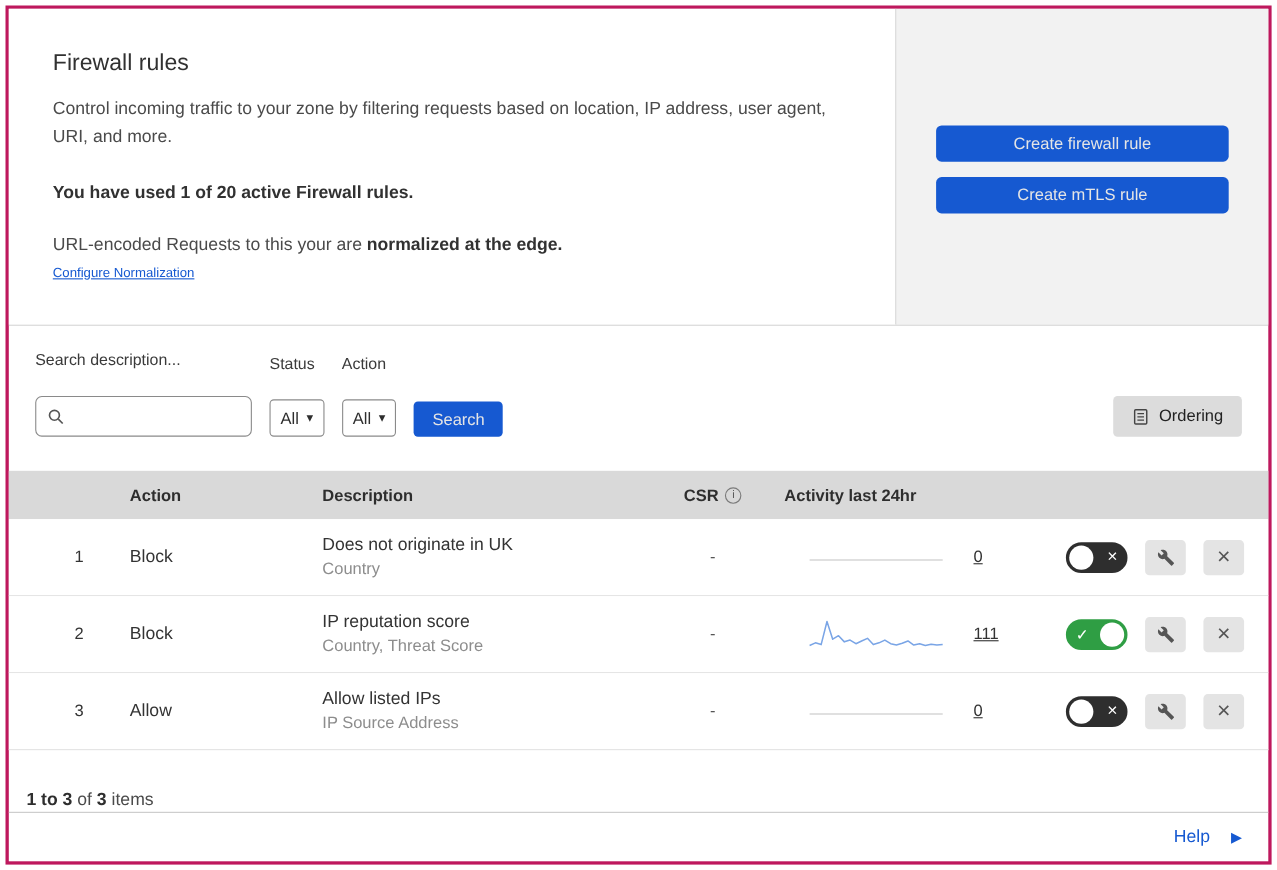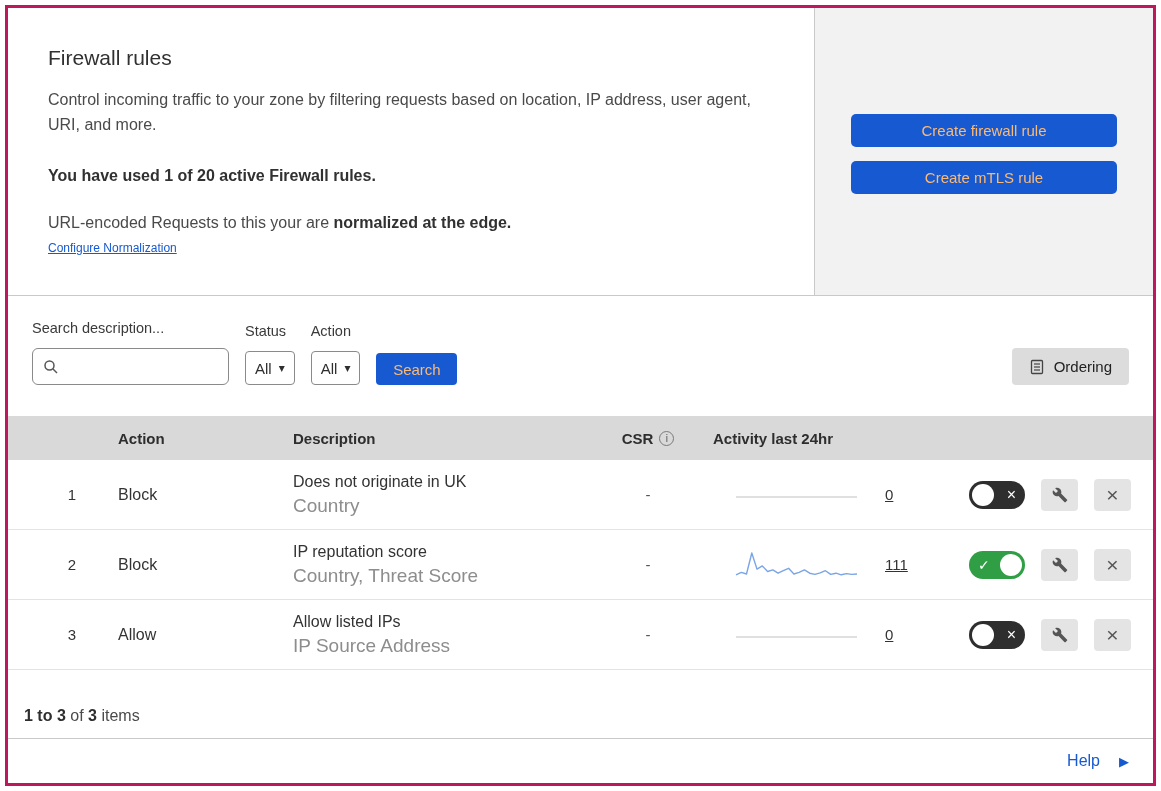--- a/index.html
+++ b/index.html
@@ -18,48 +18,48 @@
   .hero-left { width:807px; border-right:1px solid #c9c9c9; padding:38px 40px 0; background:#fff; }
   .hero-right { flex:1; background:var(--panel-gray,#f2f2f2); padding:106px 36px 0; }
   .page-title { font-size:21px; font-weight:400; color:#313131; }
   .hero-desc { margin-top:17px; font-size:16px; line-height:25px; color:#4a4a4a; max-width:712px; }
   .usage { margin-top:30px; font-size:16px; font-weight:bold; color:#313131; }
   .norm { margin-top:29px; font-size:16px; color:#4a4a4a; }
   .norm strong { color:#313131; }
   .cfg-link { display:inline-block; margin-top:9px; font-size:12px; color:var(--accent-blue,#1659d1); text-decoration:underline; cursor:pointer; }
   .btn-primary {
     display:block; width:100%; height:33px; border:none; border-radius:5px;
-    background:var(--accent-blue,#1659d1); color:#fdba74; font-size:15px; font-family:inherit; cursor:pointer;
+    background:var(--accent-blue,#1659d1); color:#e5e5e5; font-size:15px; font-family:inherit; cursor:pointer;
   }
   .hero-right .btn-primary + .btn-primary { margin-top:14px; }
 
   
   .filters { display:flex; align-items:flex-end; gap:16px; padding:24px 24px 31px; flex:none; }
-  .fgroup { display:flex; flex-direction:column; gap:12px; }
+  .fgroup { display:flex; flex-direction:column; gap:24px; }
   .flabel { font-size:14.5px; color:#3a3a3a; }
   .search-box { display:flex; align-items:center; width:197px; height:37px; border:1px solid #8a8a8a; border-radius:6px; padding:0 10px; background:#fff; }
   .search-box input { flex:1; border:none; outline:none; font-size:15px; min-width:0; background:transparent; font-family:inherit; }
   .dropdown { display:flex; align-items:center; gap:7px; height:34px; padding:0 9px; border:1px solid #8a8a8a; border-radius:4px; font-size:15px; cursor:pointer; background:#fff; color:#2e2e2e;justify-content:flex-end; }
   .chev { font-size:12px; color:#2e2e2e; }
   .search-btn { width:81px; height:32px; border-radius:4px; }
   .ordering { margin-left:auto; display:flex; align-items:center; gap:9px; height:37px; padding:0 17px; background:#dcdcdc; border:none; border-radius:4px; font-size:15px; color:#222; font-family:inherit; cursor:pointer; }
 
   
   .thead, .trow { display:grid; grid-template-columns:90px 175px 325px 100px 240px 1fr; align-items:center; flex:none; }
   .thead { background:var(--table-header-gray,#d9d9d9); height:44px; font-weight:bold; font-size:15px; color:#2e2e2e; }
   .thead .pad-l { padding-left:20px; }
   .thead .activity-h { padding-left:15px; }
   .csr-h { justify-self:center; display:flex; gap:6px; align-items:center; }
   .info-circle { width:15px; height:15px; border:1px solid #7a7a7a; border-radius:50%; display:inline-flex; align-items:center; justify-content:center; font-size:10px; font-weight:normal; color:#555; cursor:pointer; }
   .trow { height:70px; border-bottom:1px solid #e3e3e3; background:#fff; }
   .num-cell { text-align:right; padding-right:22px; font-size:15px; color:#333; }
   .action-cell { padding-left:20px; font-size:16px; color:#333; }
   .desc-cell { padding-left:20px; }
   .desc-main { font-size:16px; color:#333; }
-  .desc-sub { margin-top:4px; font-size:19px; color:#8d8d8d; }
+  .desc-sub { margin-top:4px; font-size:15px; color:#8d8d8d; }
   .csr-cell { text-align:center; font-size:15px; color:#555; }
   .activity-cell { display:flex; align-items:center; padding-left:36px; }
   .spark { width:125px; height:36px; }
   .count { margin-left:26px; font-size:15px; color:#333; text-decoration:underline; cursor:pointer; }
   .controls { display:flex; align-items:center; justify-content:flex-end; gap:16px; padding-right:22px; }
 
   .toggle { position:relative; width:56px; height:28px; border-radius:14px; cursor:pointer; flex:none; }
   .toggle.off { background:#2e2e2e; }
   .toggle.on  { background:var(--toggle-green,#2f9e44); }
   .knob { position:absolute; top:3px; width:22px; height:22px; background:#fff; border-radius:50%; }

